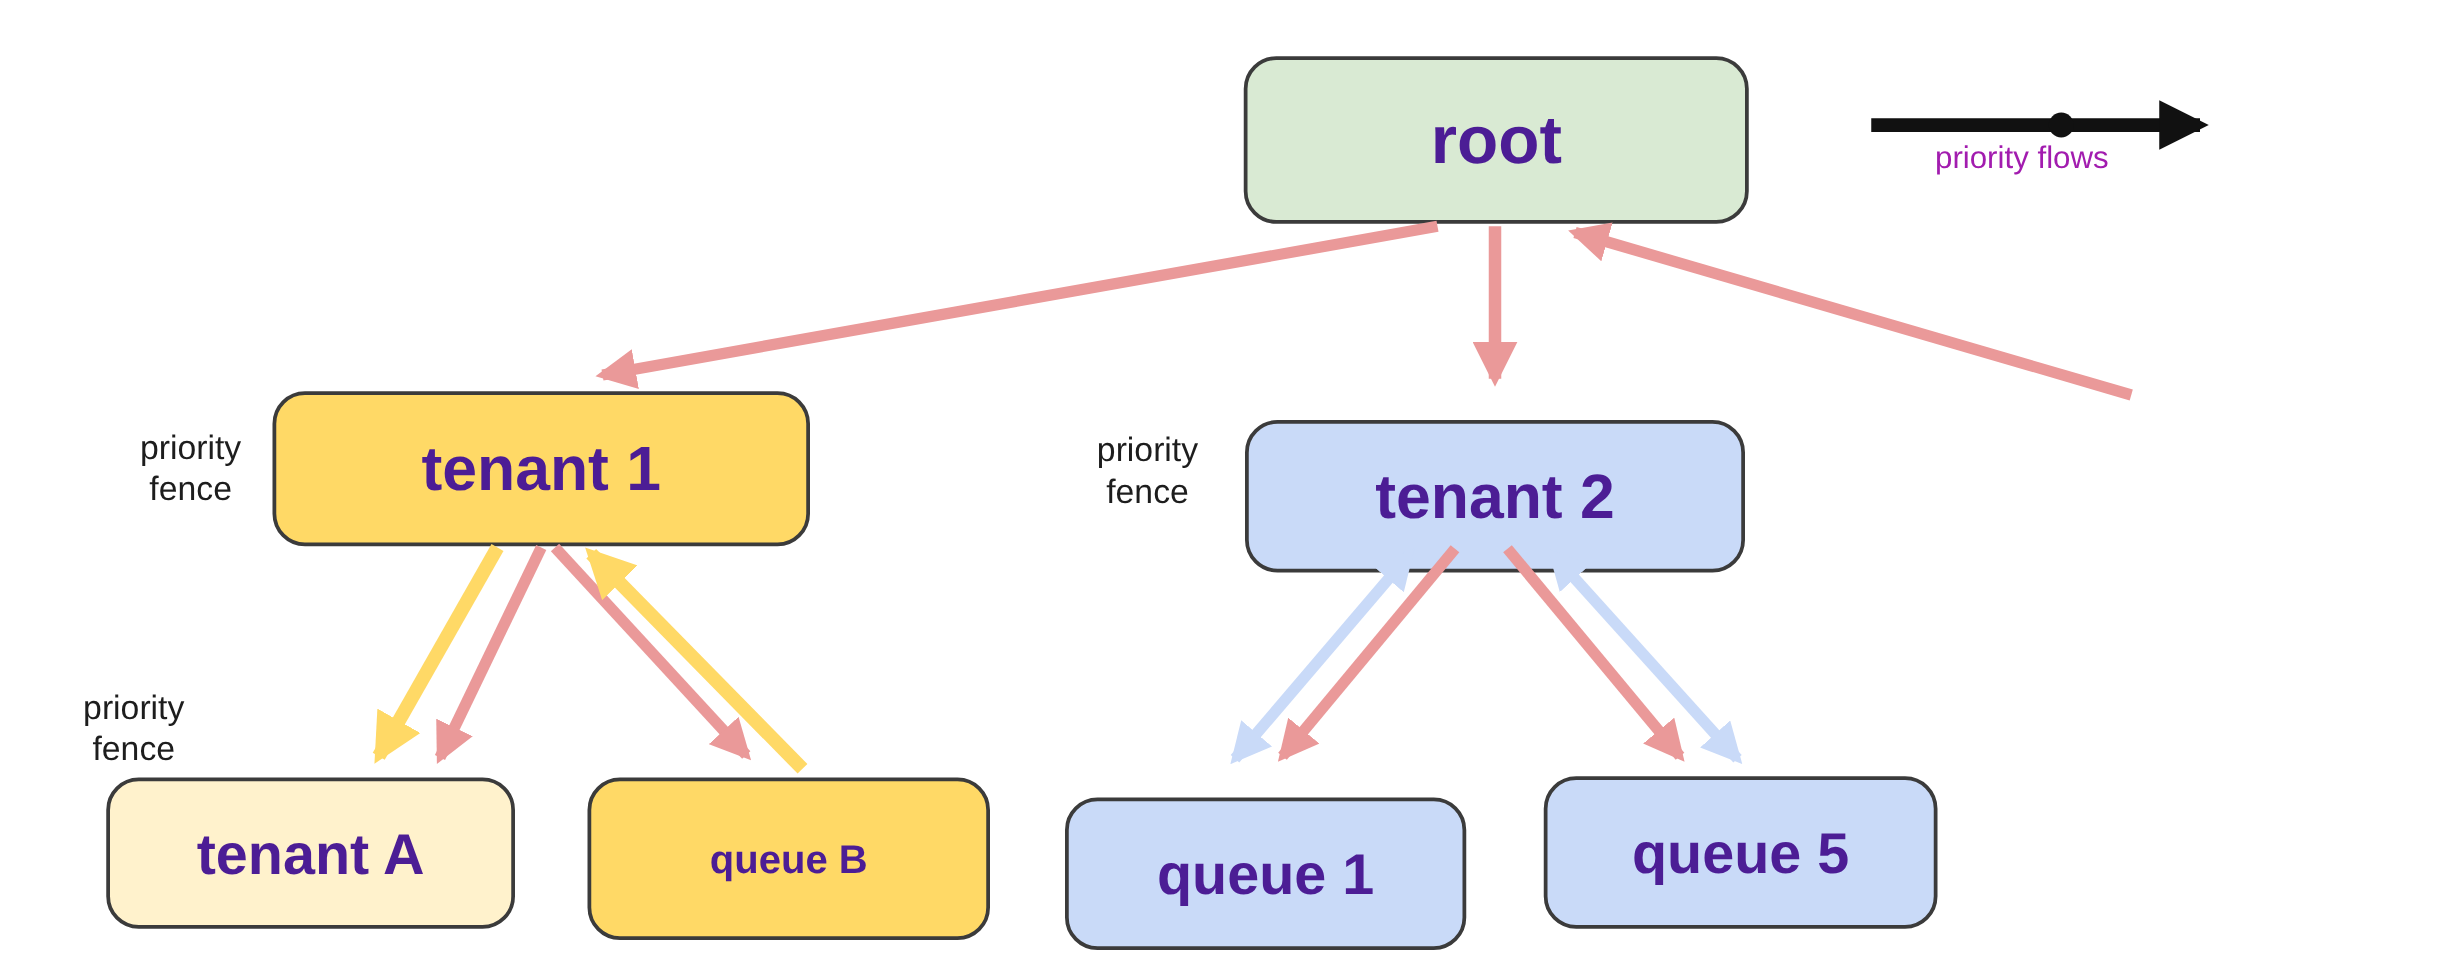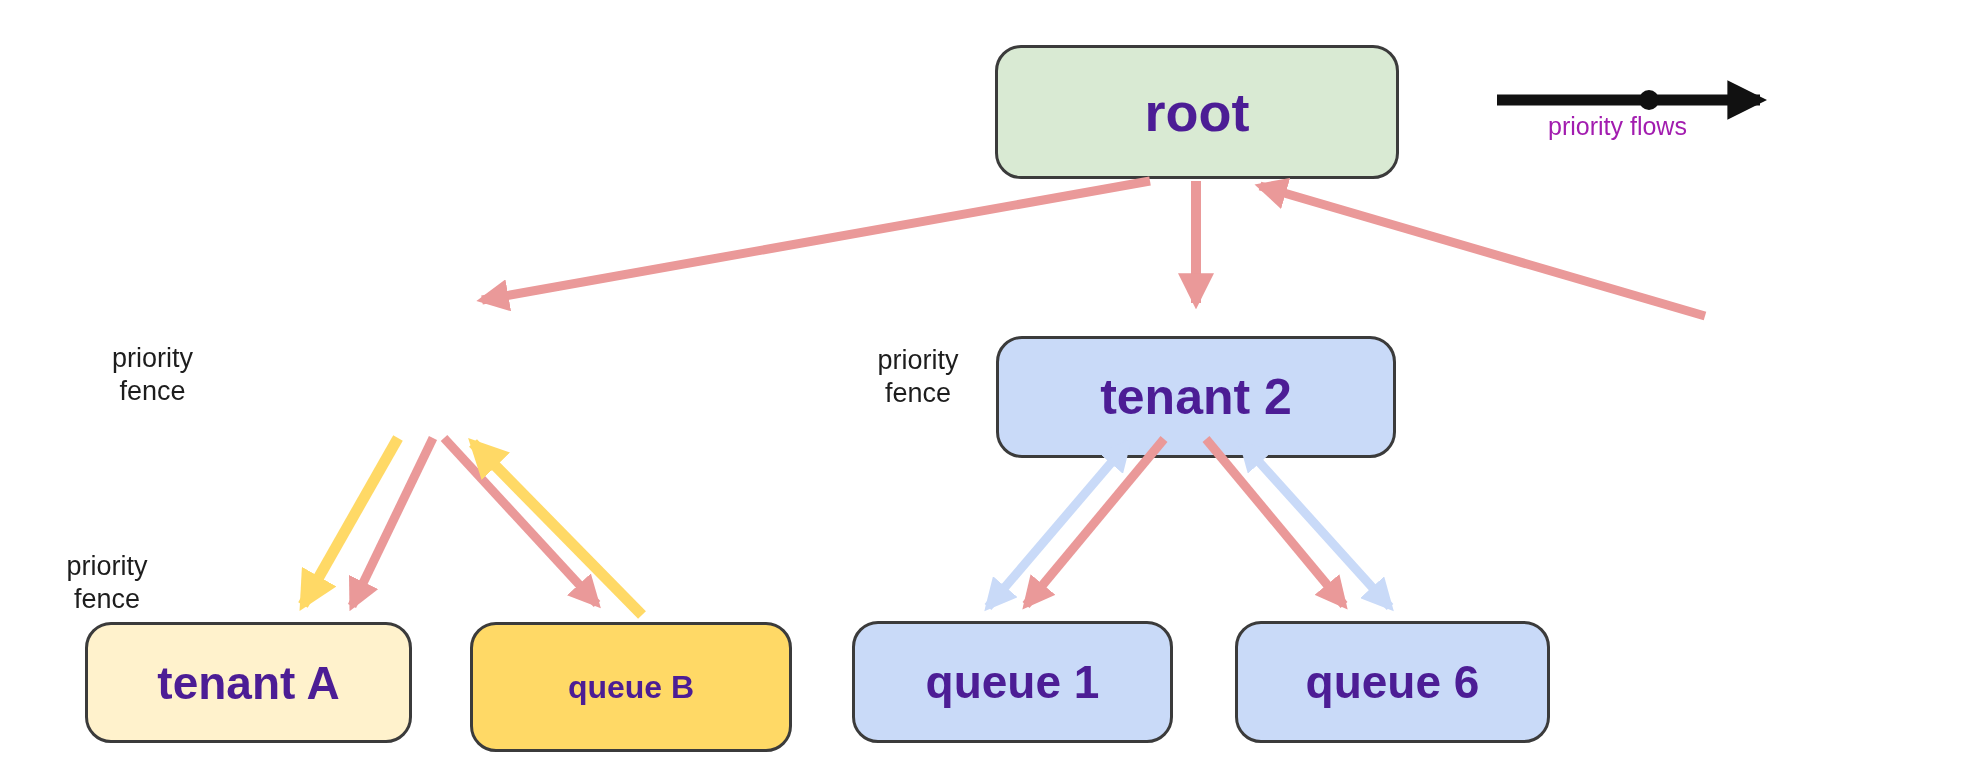--- a/index.html
+++ b/index.html
@@ -40,34 +40,37 @@
   }
 </style>
 </head>
 <body>
 
 <div id="stage">
 
   <div class="node" style="left: 995px; top: 45px; width: 404px; height: 134px; background: rgb(217, 234, 211); font-size: 54px;">
     <span class="node-label">root</span>
   </div>
+  <div class="node" style="left: 218px; top: 313px; width: 430px; height: 124px; background: rgb(255, 217, 102); font-size: 50px;">
+    <span class="node-label">tenant 1</span>
+  </div>
   <div class="node" style="left: 996px; top: 316px; width: 400px; height: 122px; background: rgb(201, 218, 248); font-size: 50px; margin-top: 20px;">
     <span class="node-label">tenant 2</span>
   </div>
   <div class="node" style="left: 85px; top: 622px; width: 327px; height: 121px; background: rgb(255, 242, 204); font-size: 46px;">
     <span class="node-label">tenant A</span>
   </div>
   <div class="node" style="left: 470px; top: 622px; width: 322px; height: 130px; background: rgb(255, 217, 102); font-size: 32px;">
     <span class="node-label">queue B</span>
   </div>
-  <div class="node" style="left: 852px; top: 621px; width: 321px; height: 122px; background: rgb(201, 218, 248); font-size: 46px;">
+  <div class="node" style="left: 852px; top: 638px; width: 321px; height: 122px; background: rgb(201, 218, 248); font-size: 46px;">
     <span class="node-label">queue 1</span>
   </div>
   <div class="node" style="left: 1235px; top: 621px; width: 315px; height: 122px; background: rgb(201, 218, 248); font-size: 46px;">
-    <span class="node-label">queue 6</span>
+    <span class="node-label">queue 5</span>
   </div>
 
   <div class="fence" style="left: 85px; top: 342px; width: 135px;">priority fence</div>
   <div class="fence" style="left: 848px; top: 344px; width: 140px;">priority fence</div>
   <div class="fence" style="left: 42px; top: 550px; width: 130px;">priority fence</div>
 
   <div class="legend-label" style="left: 1548px; top: 112px; width: 200px;">priority flows</div>
 
   <svg id="edges" xmlns="http://www.w3.org/2000/svg" viewBox="0 0 1968 774">
     <defs>

